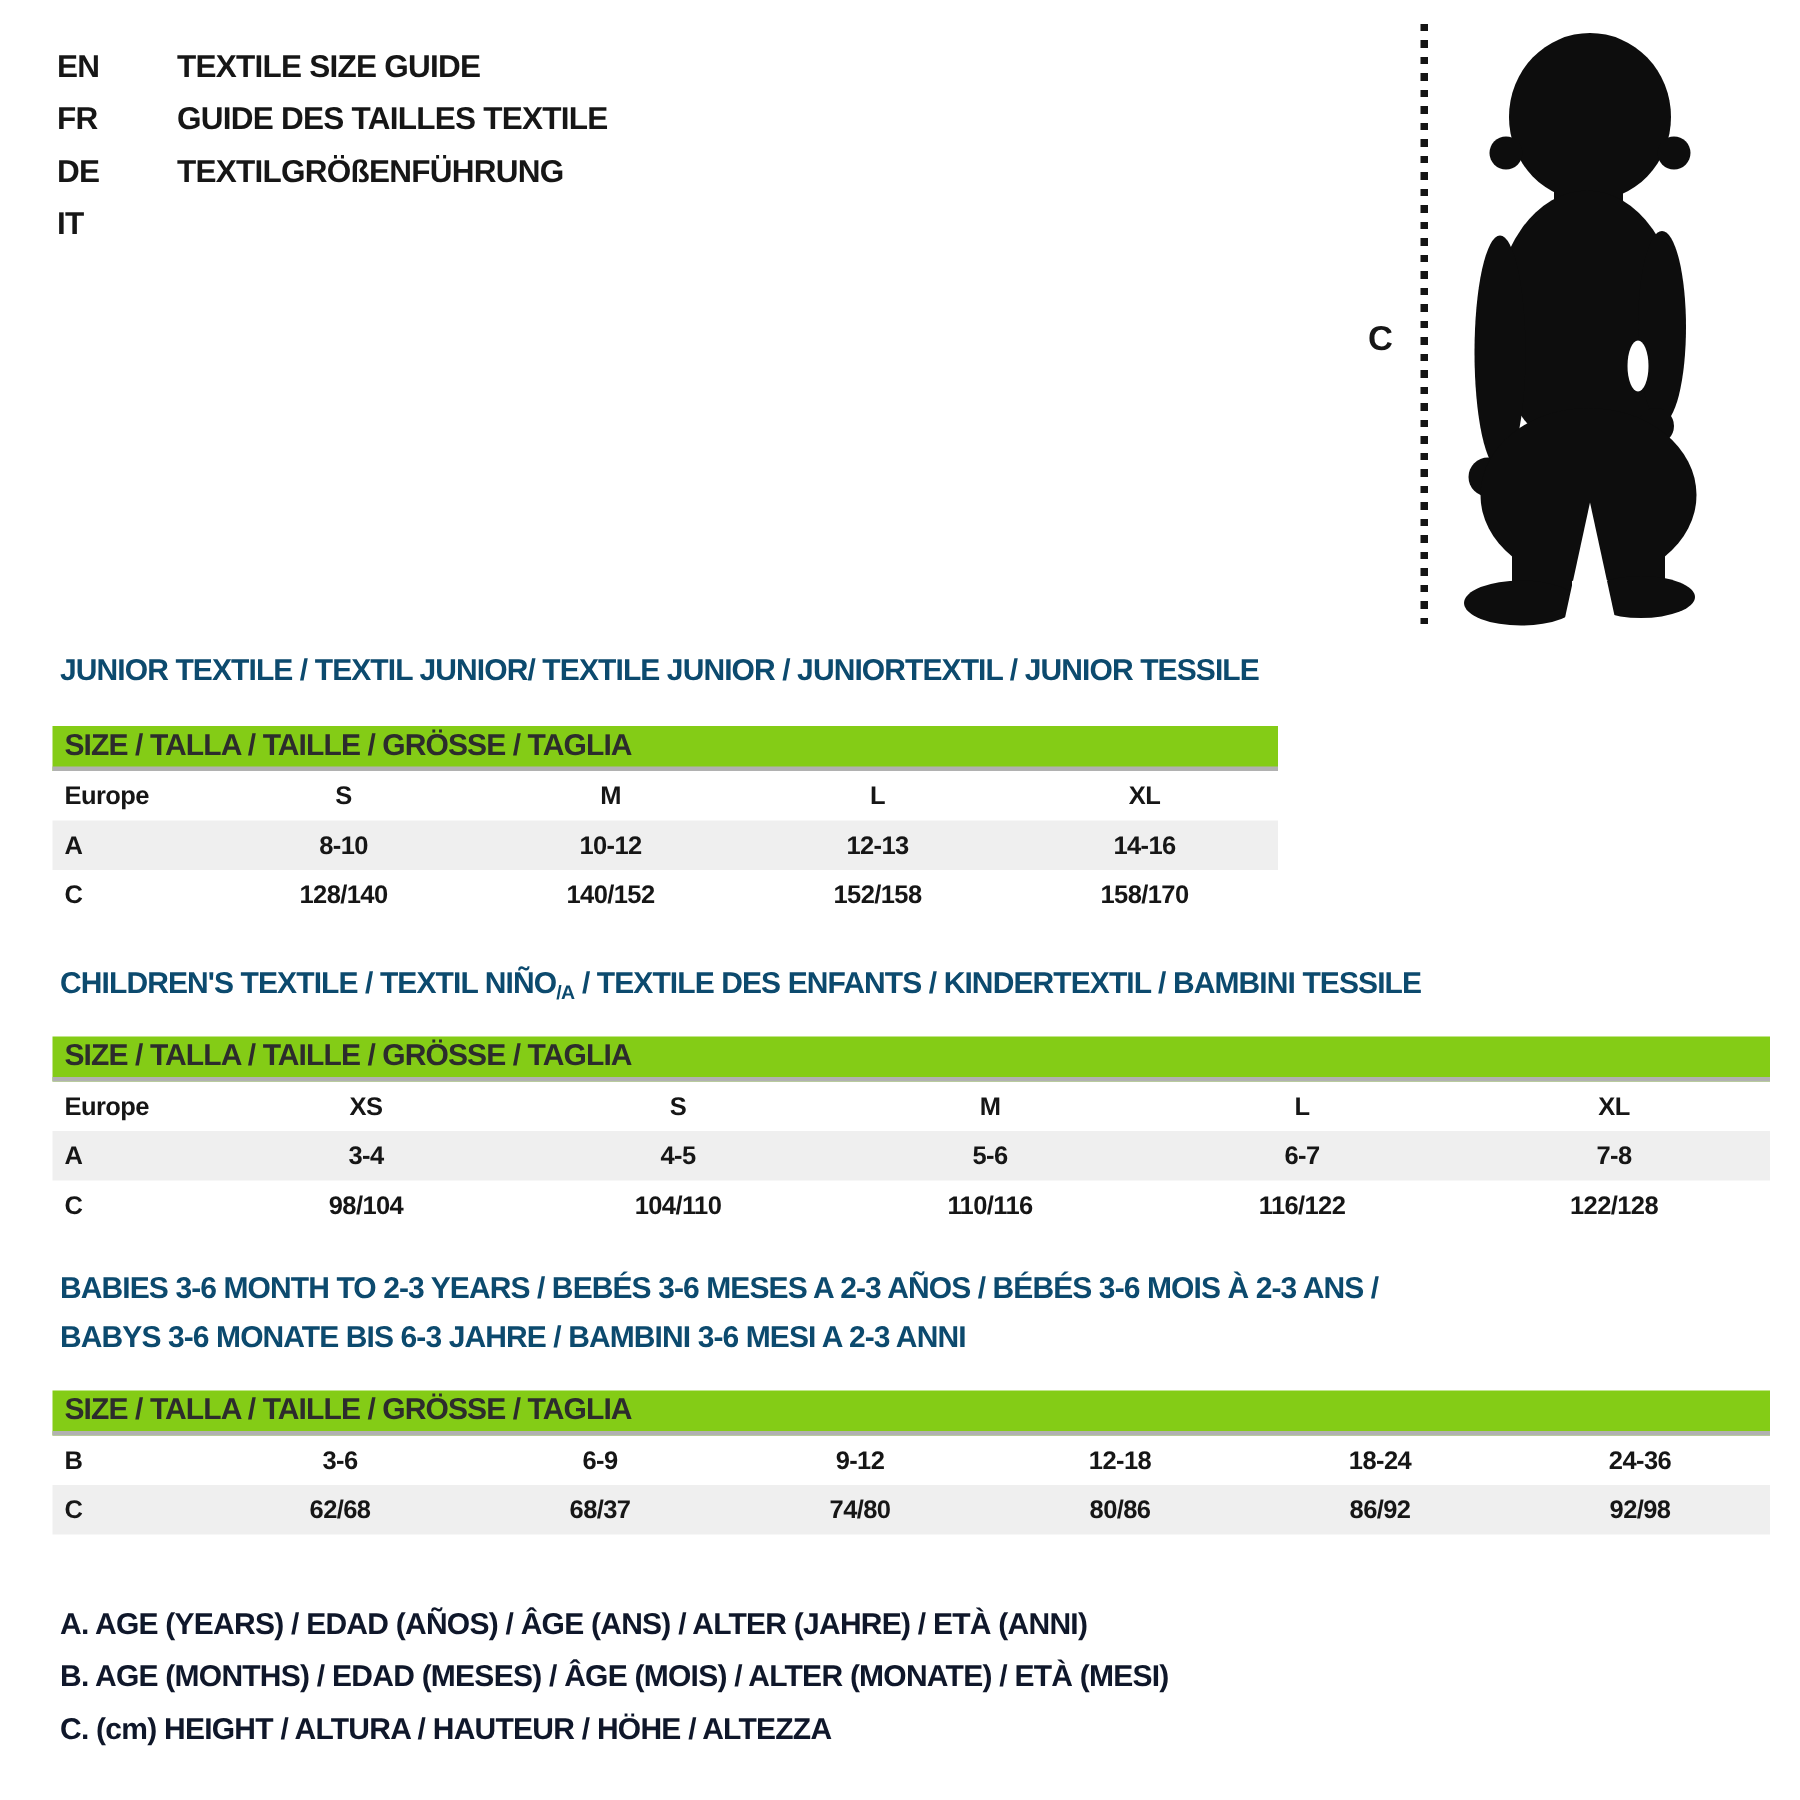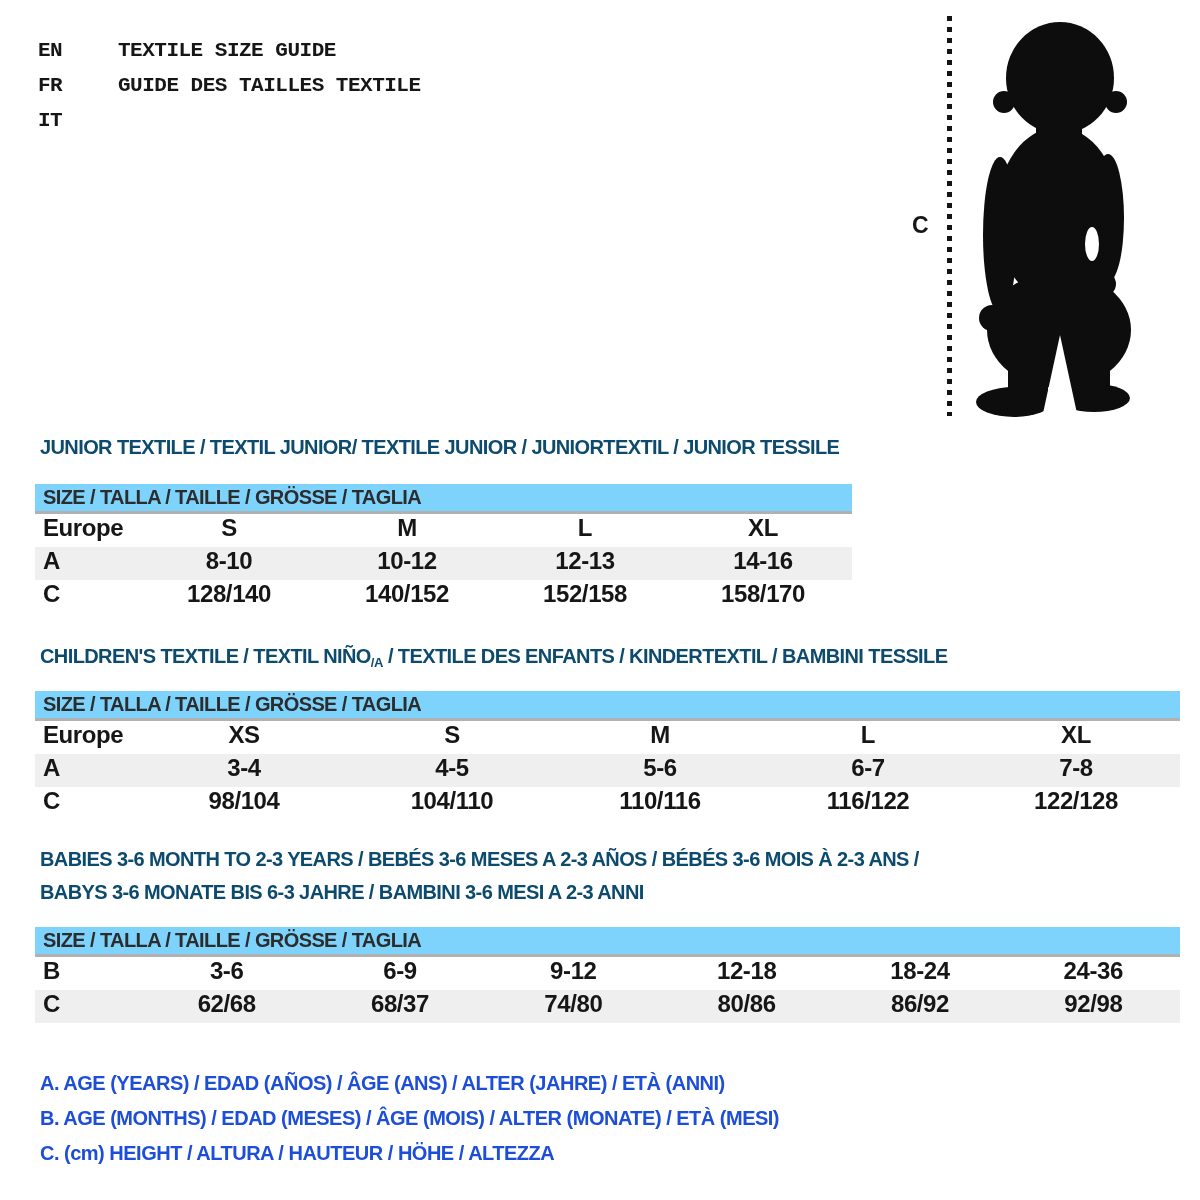--- a/index.html
+++ b/index.html
@@ -5,62 +5,66 @@
   html,body{margin:0;padding:0;}
   body{
     width:1200px;height:1200px;position:relative;background:#ffffff;
     font-family:"Liberation Sans",sans-serif;color:#161616;overflow:hidden;
     -webkit-font-smoothing:antialiased;
   }
   .abs{position:absolute;}
 
   
   .lang-block{left:38px;top:33px;}
-  .lang-row{display:flex;height:35px;align-items:center;font-family:Liberation Mono, monospace;}
+  .lang-row{display:flex;height:35px;align-items:flex-start;}
   .lang-code{width:80px;font-weight:700;font-size:21px;letter-spacing:-0.5px;}
   .lang-title{font-weight:700;font-size:21px;letter-spacing:-0.5px;white-space:nowrap;}
 
   
   .dash-line{left:947px;top:16px;width:5px;height:400px;
     background:repeating-linear-gradient(to bottom,#141414 0 5px,transparent 5px 11px);}
   .c-label{left:912px;top:212px;font-weight:700;font-size:23px;}
   .figure-svg{left:964px;top:20px;}
 
   
   .sec-heading{font-weight:700;font-size:20px;letter-spacing:-0.6px;white-space:nowrap;color:#0c4a6e;}
   .sub-small{font-size:13px;font-weight:700;vertical-align:-4px;letter-spacing:-0.4px;}
 
   
   .size-table{left:35px;}
-  .t-head{height:30px;background:#7dd3fc;border-bottom:3px solid #b1b1b1;
+  .t-head{height:30px;background:#84cc16;border-bottom:3px solid #b1b1b1;
     display:flex;align-items:center;padding-left:8px;box-sizing:border-box;
     font-weight:700;font-size:20px;letter-spacing:-0.6px;color:#2c2c2c;}
-  .t-row{display:flex;align-items:flex-start;height:33px;font-weight:700;font-size:24px;letter-spacing:-0.4px;}
+  .t-row{display:flex;align-items:center;height:33px;font-weight:700;font-size:17px;letter-spacing:-0.4px;}
   .t-row.shade{background:#efefef;}
   .t-label{width:105px;padding-left:8px;box-sizing:border-box;text-align:left;}
   .t-cell{flex:1;text-align:center;}
   .w-junior{width:817px;}
   .w-wide{width:1145px;}
 
   
   .legend{left:40px;top:1066px;}
   .legend-line{height:35px;display:flex;align-items:center;
-    font-weight:700;font-size:20px;letter-spacing:-0.5px;white-space:nowrap;color:#1d4ed8;}
+    font-weight:700;font-size:20px;letter-spacing:-0.5px;white-space:nowrap;color:#0f172a;}
 </style>
 </head>
 <body>
 
 <div class="abs lang-block">
   <div class="lang-row">
     <span class="lang-code">EN</span>
     <span class="lang-title">TEXTILE SIZE GUIDE</span>
   </div>
   <div class="lang-row">
     <span class="lang-code">FR</span>
     <span class="lang-title">GUIDE DES TAILLES TEXTILE</span>
+  </div>
+  <div class="lang-row">
+    <span class="lang-code">DE</span>
+    <span class="lang-title">TEXTILGRÖßENFÜHRUNG</span>
   </div>
   <div class="lang-row">
     <span class="lang-code">IT</span>
   </div>
 </div>
 
 <div class="abs dash-line"></div>
 <div class="abs c-label">C</div>
 <svg class="abs figure-svg" width="172" height="398" viewBox="0 0 172 398">
   <g fill="#0d0d0d">

